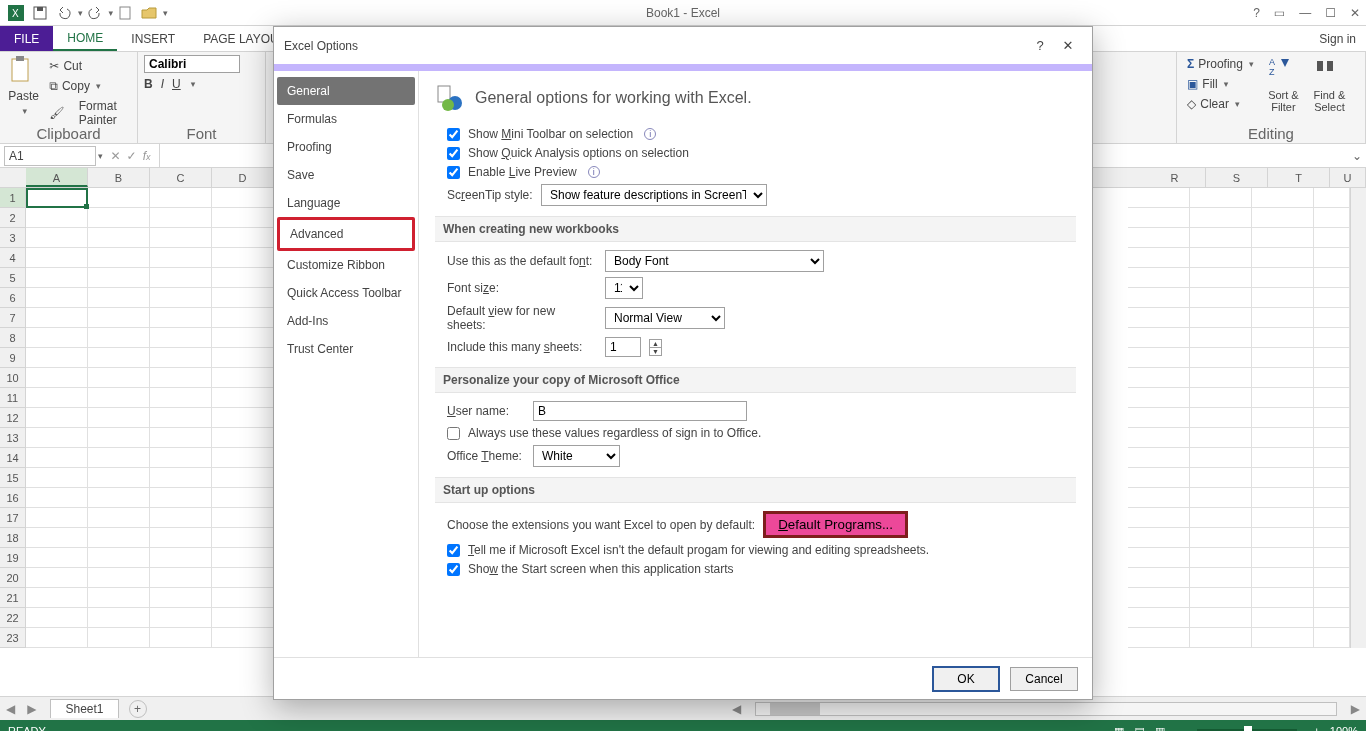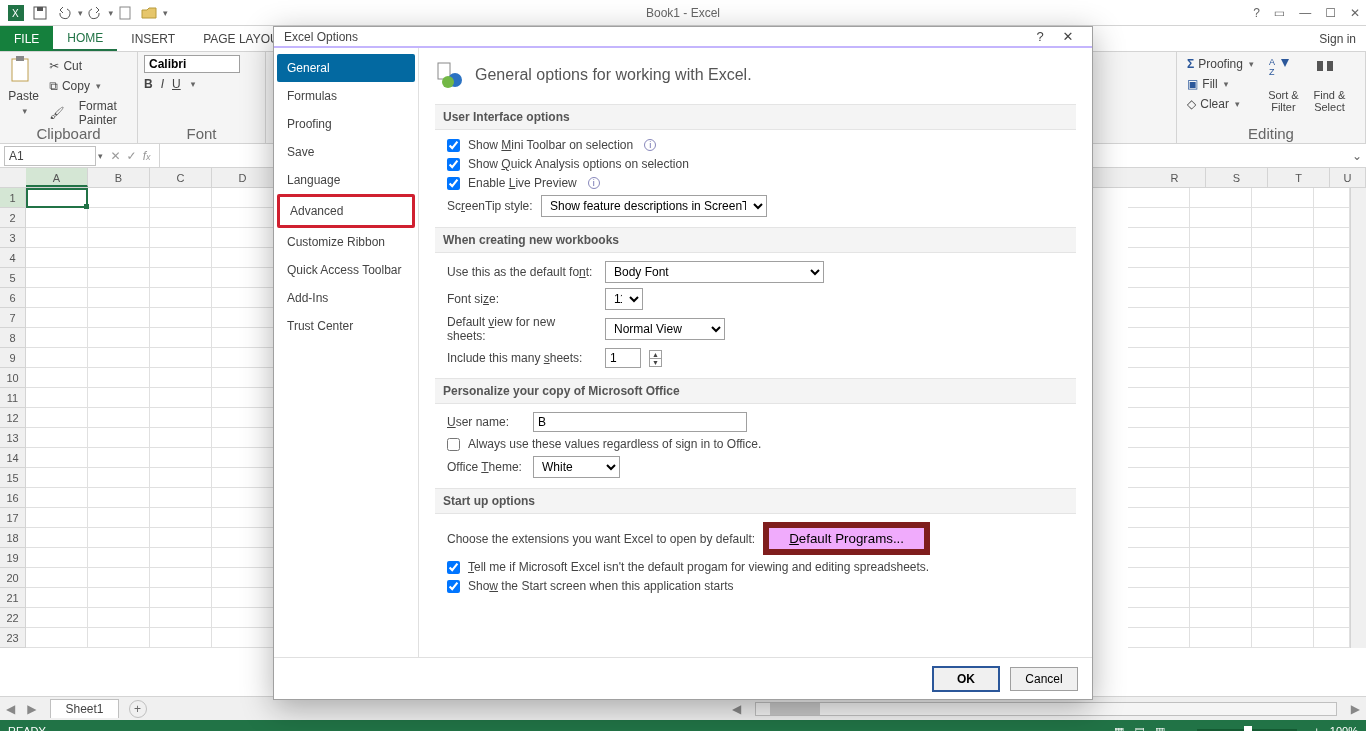--- a/index.html
+++ b/index.html
@@ -4,21 +4,21 @@
 <style>
 * { margin: 0; padding: 0; box-sizing: border-box; font-family: "Segoe UI", Tahoma, sans-serif; }
 body { width: 1366px; height: 731px; background: #fff; font-size: 12px; color: #444; overflow: hidden; position: relative; }
 .qat { height: 26px; background: #fff; display: flex; align-items: center; padding: 0 4px; border-bottom: 1px solid #d4d4d4; position: relative; }
 .qat .ico { width: 20px; height: 20px; display: flex; align-items: center; justify-content: center; margin: 0 2px; cursor: pointer; }
 .qat .title { position: absolute; left: 0; right: 0; text-align: center; font-size: 12px; color: #666; pointer-events: none; }
 .qat .wincontrols { position: absolute; right: 6px; display: flex; gap: 14px; align-items: center; font-size: 12px; color: #666; }
 .qat .wincontrols span { cursor: pointer; }
 .tabs { height: 26px; background: #fff; display: flex; align-items: stretch; border-bottom: 1px solid #d4d4d4; }
 .tabs .tab { padding: 0 14px; display: flex; align-items: center; font-size: 12px; color: #444; cursor: pointer; }
-.tabs .tab.file { background: #15803d; color: #fff; font-weight: normal; }
+.tabs .tab.file { background: #4c1d95; color: #fff; font-weight: normal; }
 .tabs .tab.active { color: #217346; border-bottom: 2px solid #217346; }
 .tabs .signin { margin-left: auto; padding: 0 10px; display: flex; align-items: center; color: #444; cursor: pointer; }
 .ribbon { height: 92px; background: #f5f5f5; border-bottom: 1px solid #d4d4d4; display: flex; align-items: stretch; position: relative; }
 .ribbon .group { border-right: 1px solid #d4d4d4; padding: 3px 6px 14px 6px; position: relative; }
 .ribbon .group .glabel { position: absolute; bottom: 1px; left: 0; right: 0; text-align: center; font-size: 15px; color: #666; }
 .ribbon .btn { background: transparent; border: none; cursor: pointer; font-size: 12px; color: #444; display: flex; align-items: center; gap: 4px; padding: 2px 4px; }
 .ribbon .bigbtn { width: 44px; text-align: center; cursor: pointer; }
 .ribbon .bigbtn .ic { width: 32px; height: 32px; margin: 0 auto 2px; }
 .ribbon select, .ribbon input { font-size: 12px; }
 .formula-row { height: 24px; display: flex; align-items: center; border-bottom: 1px solid #d4d4d4; }
@@ -46,38 +46,38 @@
 .hscroll { flex: 1; margin: 0 8px; height: 14px; border: 1px solid #c0c0c0; background: #f5f5f5; position: relative; }
 .hscroll .thumb { position: absolute; left: 14px; top: 0; bottom: 0; width: 50px; background: #c8c8c8; }
 .status { height: 22px; background: #217346; color: #fff; display: flex; align-items: center; font-size: 11px; padding: 0 8px; }
 .status .ready { flex: 1; }
 .status .viewbtns { display: flex; gap: 10px; align-items: center; }
 .status .slider { width: 100px; height: 4px; background: #145a32; margin: 0 6px; position: relative; }
 .status .slider .sthumb { position: absolute; left: 47px; top: -3px; width: 8px; height: 10px; background: #fff; }
 
 
 .dialog { position: absolute; left: 273px; top: 26px; width: 820px; height: 674px; background: #fff; border: 1px solid #a0a0a0; box-shadow: 0 8px 30px rgba(0,0,0,.3); display: flex; flex-direction: column; z-index: 100; }
-.dialog .titlebar { height: 21px; display: flex; align-items: center; padding: 0 10px; font-size: 12px; color: #444; border-bottom: 2px solid #c4b5fd; }
+.dialog .titlebar { height: 44px; display: flex; align-items: center; padding: 0 10px; font-size: 12px; color: #444; border-bottom: 7px solid #c4b5fd; }
 .dialog .titlebar .spacer { flex: 1; }
 .dialog .titlebar .tbtn { width: 28px; text-align: center; cursor: pointer; font-size: 13px; }
 .dialog .body { flex: 1; display: flex; overflow: hidden; }
 .dialog .sidenav { width: 145px; background: #fff; border-right: 1px solid #e0e0e0; padding: 6px 3px; }
 .dialog .sidenav .navitem { padding: 7px 10px; font-size: 12px; color: #444; cursor: pointer; border-radius: 2px; }
-.dialog .sidenav .navitem.sel { background: #0369a1; color: #fff; }
+.dialog .sidenav .navitem.sel { background: #737373; color: #fff; }
 .dialog .sidenav .navitem.highlight { border: 3px solid #d02030; }
 .dialog .content { flex: 1; padding: 12px 16px; overflow: auto; }
 .dialog .content .header { display: flex; align-items: center; gap: 10px; margin-bottom: 14px; color: #555; font-size: 16px; }
 .dialog .section { font-weight: bold; color: #555; background: #f4f4f4; padding: 5px 8px; margin: 10px 0 8px 0; border-top: 1px solid #e4e4e4; border-bottom: 1px solid #e4e4e4; font-size: 12px; }
 .dialog .row { display: flex; align-items: center; gap: 8px; margin: 5px 0 5px 12px; font-size: 12px; color: #444; }
 .dialog .row label { cursor: pointer; }
 .dialog .row .lab { width: 150px; }
 .dialog input[type="text"], .dialog select { border: 1px solid #a0a0a0; font-size: 12px; padding: 2px 4px; background: #fff; }
 .dialog .footer { height: 42px; display: flex; align-items: center; justify-content: flex-end; gap: 10px; padding: 0 14px; border-top: 1px solid #e0e0e0; }
 .dialog .footer button { min-width: 68px; padding: 4px 12px; font-size: 12px; border: 1px solid #a0a0a0; background: #f0f0f0; cursor: pointer; }
-.dialog .footer button.primary { border: 2px solid #2b579a; font-weight: bold; }
+.dialog .footer button.primary { border: 2px solid #2b579a; }
 .caret { font-size: 9px; color: #666; margin-left: 2px; }
 .info-ic { display: inline-flex; width: 12px; height: 12px; border: 1px solid #88b; border-radius: 50%; font-size: 9px; color: #66a; align-items: center; justify-content: center; margin-left: 3px; }
 svg { display: block; }
 u.hotkey { text-decoration: underline; }
 </style>
 </head>
 <body>
 
 <div class="qat">
   <span class="ico">
@@ -617,21 +617,20 @@
         <span>
           <svg width="30" height="30">
               <rect x="3" y="3" width="12" height="16" fill="#fff" stroke="#888"></rect>
               <circle cx="20" cy="20" r="7" fill="#2b72c2"></circle>
               <circle cx="13" cy="22" r="6" fill="#73b846"></circle>
             </svg>
         </span>
         <span>General options for working with Excel.</span>
       </div>
 
-      <div class="section">User Interface options</div>
       <div class="row">
           <input type="checkbox" checked="" style="">
           <label>Show <u class="hotkey">M</u>ini Toolbar on selection</label>
           <span class="info-ic">i</span>
         </div>
       <div class="row">
           <input type="checkbox" checked="" style="">
           <label>Show <u class="hotkey">Q</u>uick Analysis options on selection</label>
         </div>
       <div class="row">
@@ -676,21 +675,21 @@
           <label>Always use these values regardless of sign in to Office.</label>
         </div>
       <div class="row">
           <span class="lab" style="width:78px">Office <u class="hotkey">T</u>heme:</span>
         <select style="width:87px"><option>White</option></select>
         </div>
 
       <div class="section">Start up options</div>
       <div class="row">
           <span>Choose the extensions you want Excel to open by default:</span>
-        <button style="border:6px solid #7f1d1d;background:#f0abfc;padding:3px 20px;cursor:pointer"><u class="hotkey">D</u>efault Programs...</button>
+        <button style="border:3px solid #7f1d1d;background:#ec4899;padding:3px 12px;cursor:pointer"><u class="hotkey">D</u>efault Programs...</button>
         </div>
       <div class="row">
           <input type="checkbox" checked="" style="">
           <label><u class="hotkey">T</u>ell me if Microsoft Excel isn't the default progam for viewing and editing spreadsheets.</label>
         </div>
       <div class="row">
           <input type="checkbox" checked="" style="">
           <label>Sho<u class="hotkey">w</u> the Start screen when this application starts</label>
         </div>
     </div>

